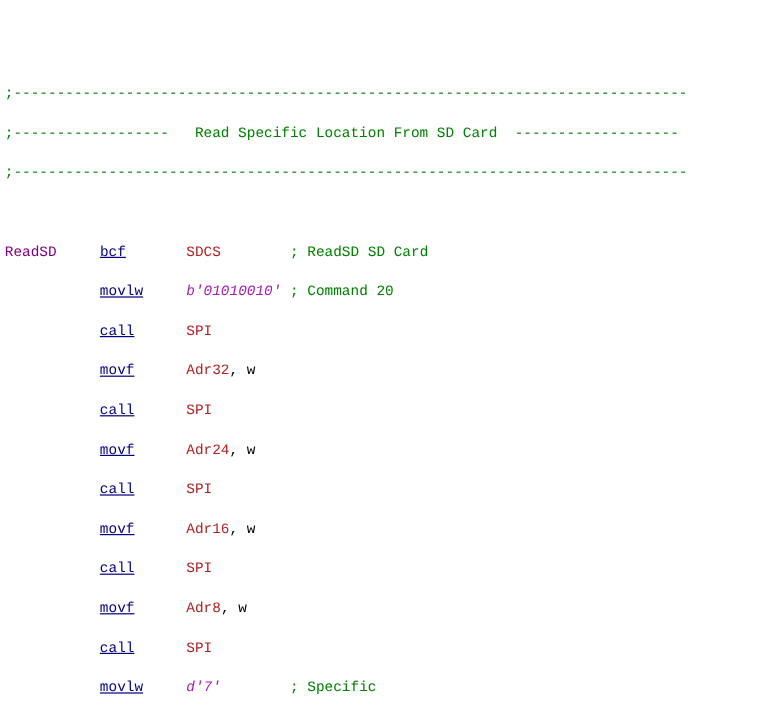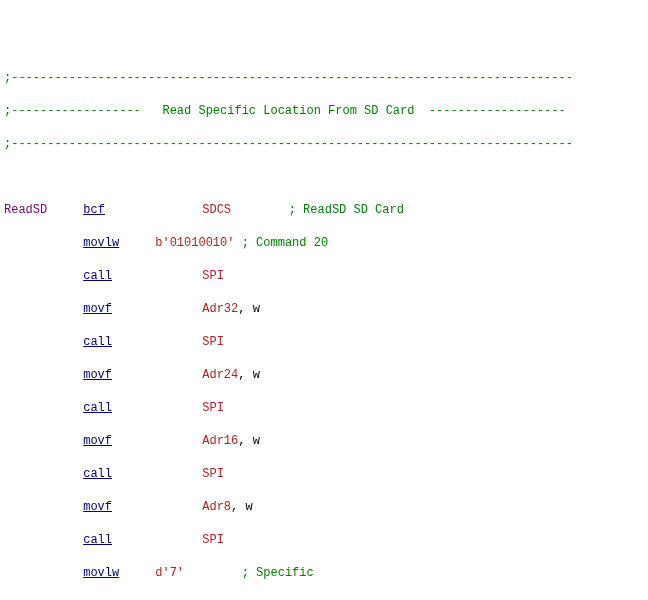--- a/index.html
+++ b/index.html
@@ -10,22 +10,22 @@
     font-size: 12px;
     line-height: 16.5px;
     white-space: pre;
     overflow-x: hidden;
     width: 648px;
     box-sizing: border-box;
   }
   .cmt { color: #008000; }
   .lbl { color: #800080; text-align: right; }
   .mn  { color: #000080; text-decoration: underline; }
-  .id  { color: #b22222; margin-left: 47px; }
-  .lit { color: #b91c1c; }
+  .id  { color: #b22222; }
+  .lit { color: #a21caf; font-style: italic; }
   .pln { color: #000000; }
   .line { display: block; }
 </style>
 </head>
 <body>
 
 
 
 <div class="line cmt">;------------------------------------------------------------------------------</div>
 <div class="line cmt">;------------------   Read Specific Location From SD Card  -------------------</div>

